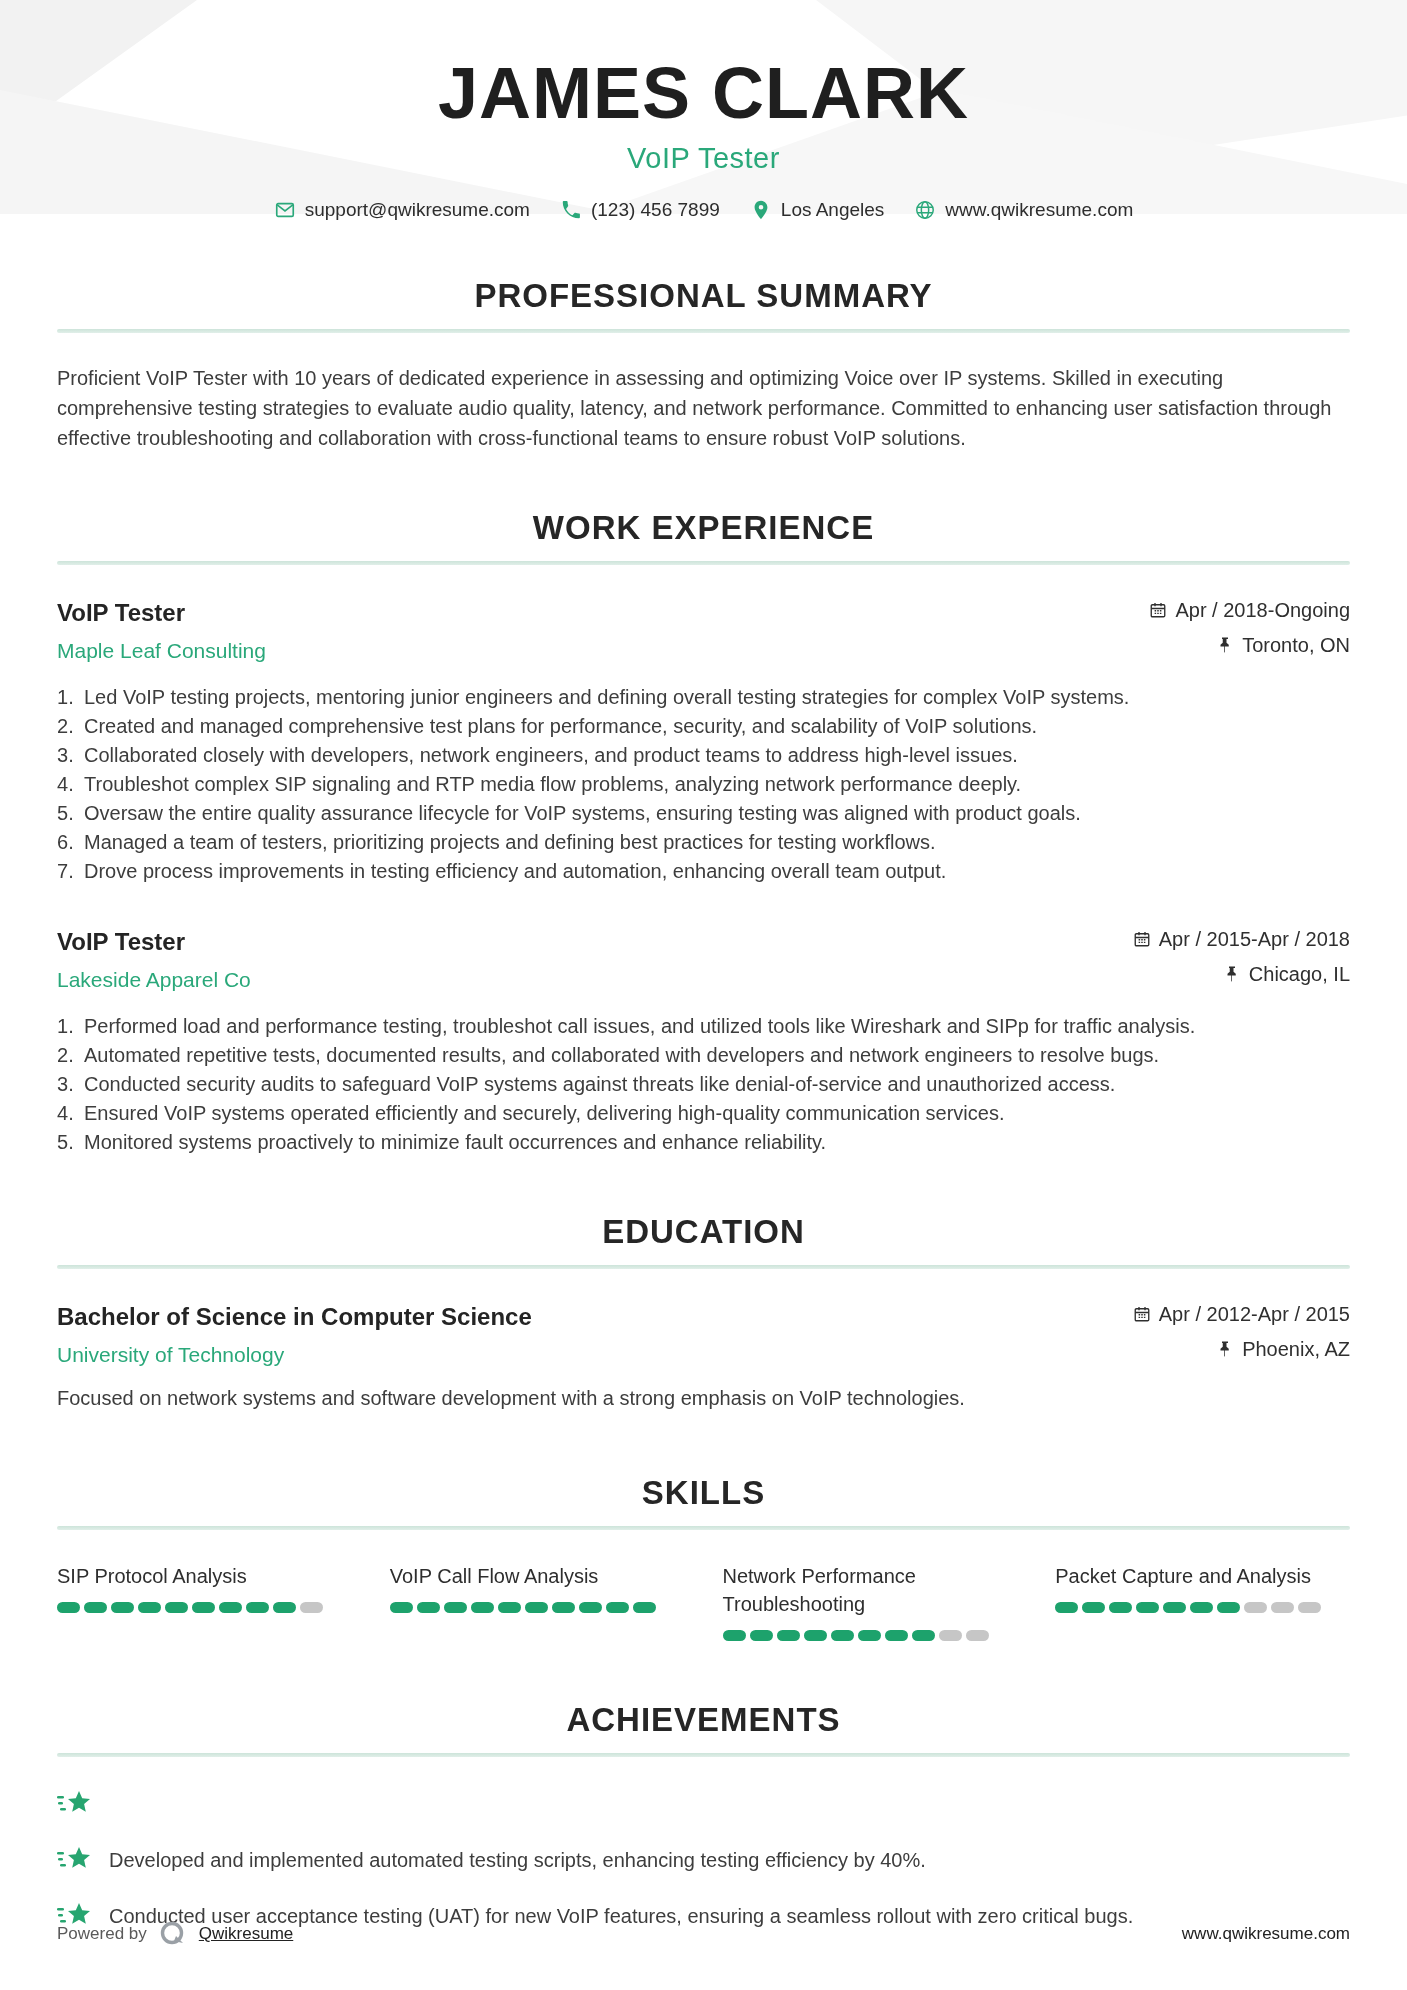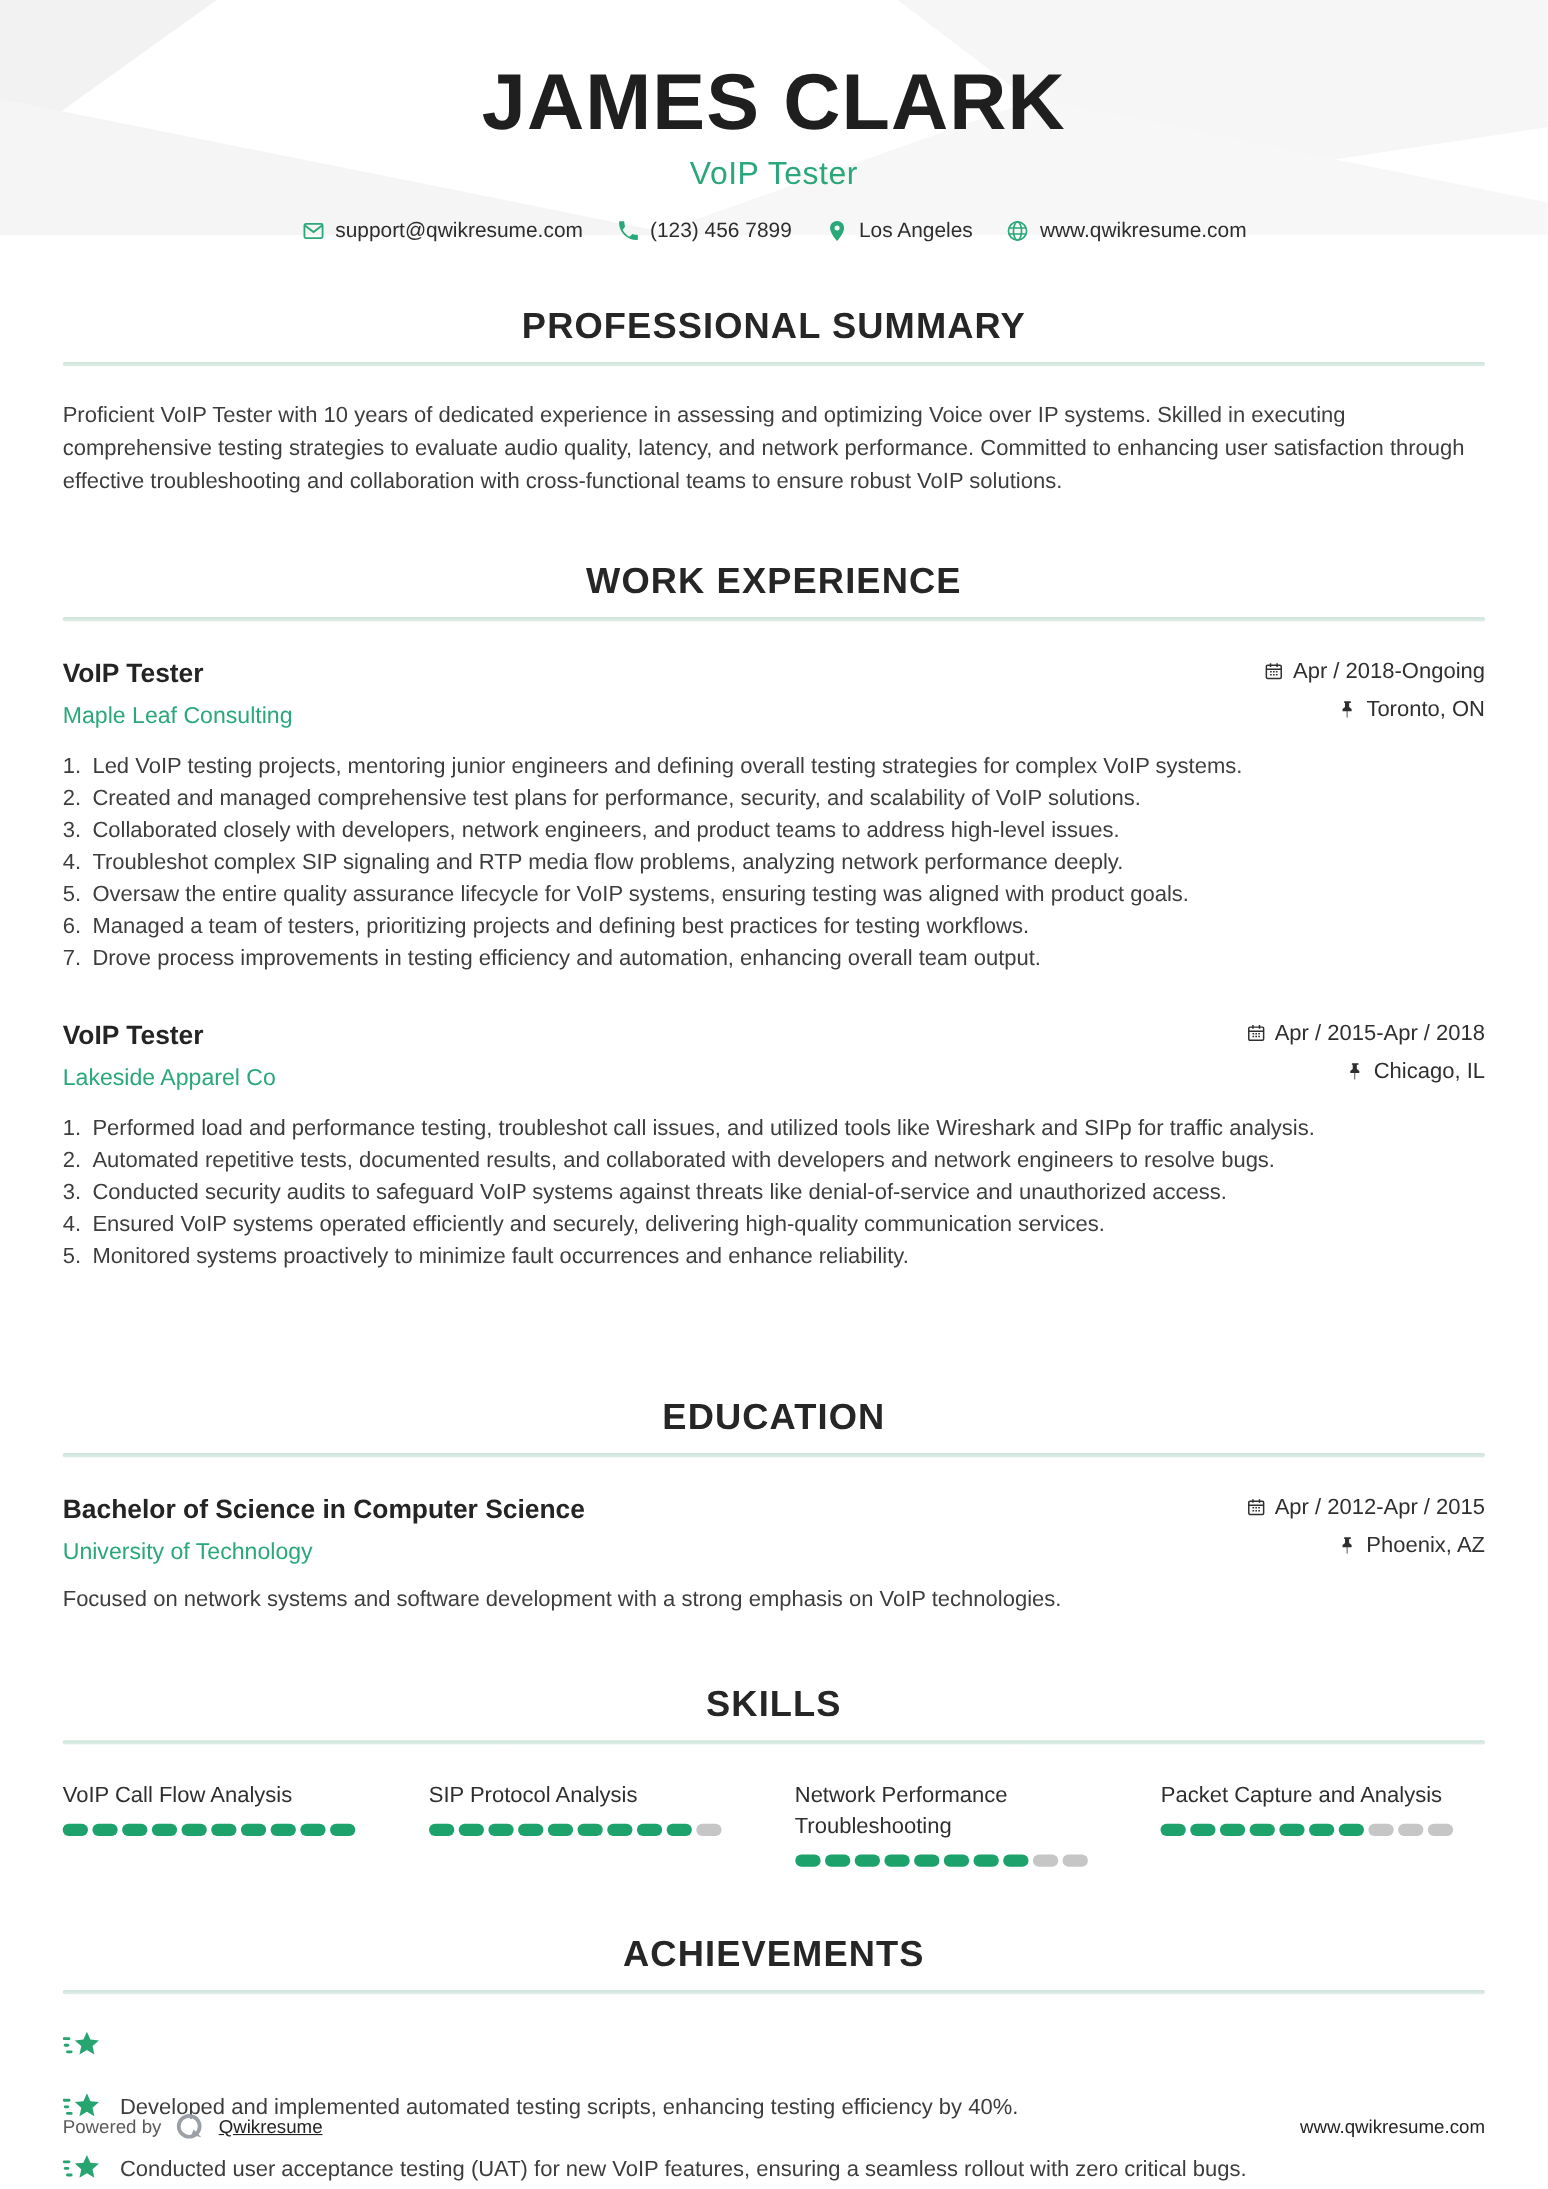--- a/index.html
+++ b/index.html
@@ -214,21 +214,21 @@
       <ol class="bullets">
         <li>Performed load and performance testing, troubleshot call issues, and utilized tools like Wireshark and SIPp for traffic analysis.</li>
         <li>Automated repetitive tests, documented results, and collaborated with developers and network engineers to resolve bugs.</li>
         <li>Conducted security audits to safeguard VoIP systems against threats like denial-of-service and unauthorized access.</li>
         <li>Ensured VoIP systems operated efficiently and securely, delivering high-quality communication services.</li>
         <li>Monitored systems proactively to minimize fault occurrences and enhance reliability.</li>
       </ol>
     </div>
   </section>
 
-  <section class="section" style="margin-top:112px;">
+  <section class="section" style="margin-top:56px;">
     <h2 class="section-heading">EDUCATION</h2>
     <div class="section-rule"></div>
 
     <div class="job">
       <div class="job-header">
         <div>
           <div class="job-title">Bachelor of Science in Computer Science</div>
           <div class="job-company">University of Technology</div>
         </div>
         <div class="job-meta">
@@ -254,47 +254,47 @@
       <p class="edu-desc">Focused on network systems and software development with a strong emphasis on VoIP technologies.</p>
     </div>
   </section>
 
   <section class="section" style="margin-top:64px;">
     <h2 class="section-heading">SKILLS</h2>
     <div class="section-rule"></div>
 
     <div class="skills-row">
       <div class="skill-col">
+        <div class="skill-name">SIP Protocol Analysis</div>
+        <div class="skill-dots">
+            <span class="dot dot-filled"></span>
+            <span class="dot dot-filled"></span>
+            <span class="dot dot-filled"></span>
+            <span class="dot dot-filled"></span>
+            <span class="dot dot-filled"></span>
+            <span class="dot dot-filled"></span>
+            <span class="dot dot-filled"></span>
+            <span class="dot dot-filled"></span>
+            <span class="dot dot-filled"></span>
+            <span class="dot dot-empty"></span>
+          </div>
+      </div>
+      <div class="skill-col">
         <div class="skill-name">VoIP Call Flow Analysis</div>
         <div class="skill-dots">
             <span class="dot dot-filled"></span>
             <span class="dot dot-filled"></span>
             <span class="dot dot-filled"></span>
             <span class="dot dot-filled"></span>
             <span class="dot dot-filled"></span>
             <span class="dot dot-filled"></span>
             <span class="dot dot-filled"></span>
             <span class="dot dot-filled"></span>
             <span class="dot dot-filled"></span>
             <span class="dot dot-filled"></span>
-          </div>
-      </div>
-      <div class="skill-col">
-        <div class="skill-name">SIP Protocol Analysis</div>
-        <div class="skill-dots">
-            <span class="dot dot-filled"></span>
-            <span class="dot dot-filled"></span>
-            <span class="dot dot-filled"></span>
-            <span class="dot dot-filled"></span>
-            <span class="dot dot-filled"></span>
-            <span class="dot dot-filled"></span>
-            <span class="dot dot-filled"></span>
-            <span class="dot dot-filled"></span>
-            <span class="dot dot-filled"></span>
-            <span class="dot dot-empty"></span>
           </div>
       </div>
       <div class="skill-col">
         <div class="skill-name">Network Performance Troubleshooting</div>
         <div class="skill-dots">
             <span class="dot dot-filled"></span>
             <span class="dot dot-filled"></span>
             <span class="dot dot-filled"></span>
             <span class="dot dot-filled"></span>
             <span class="dot dot-filled"></span>

